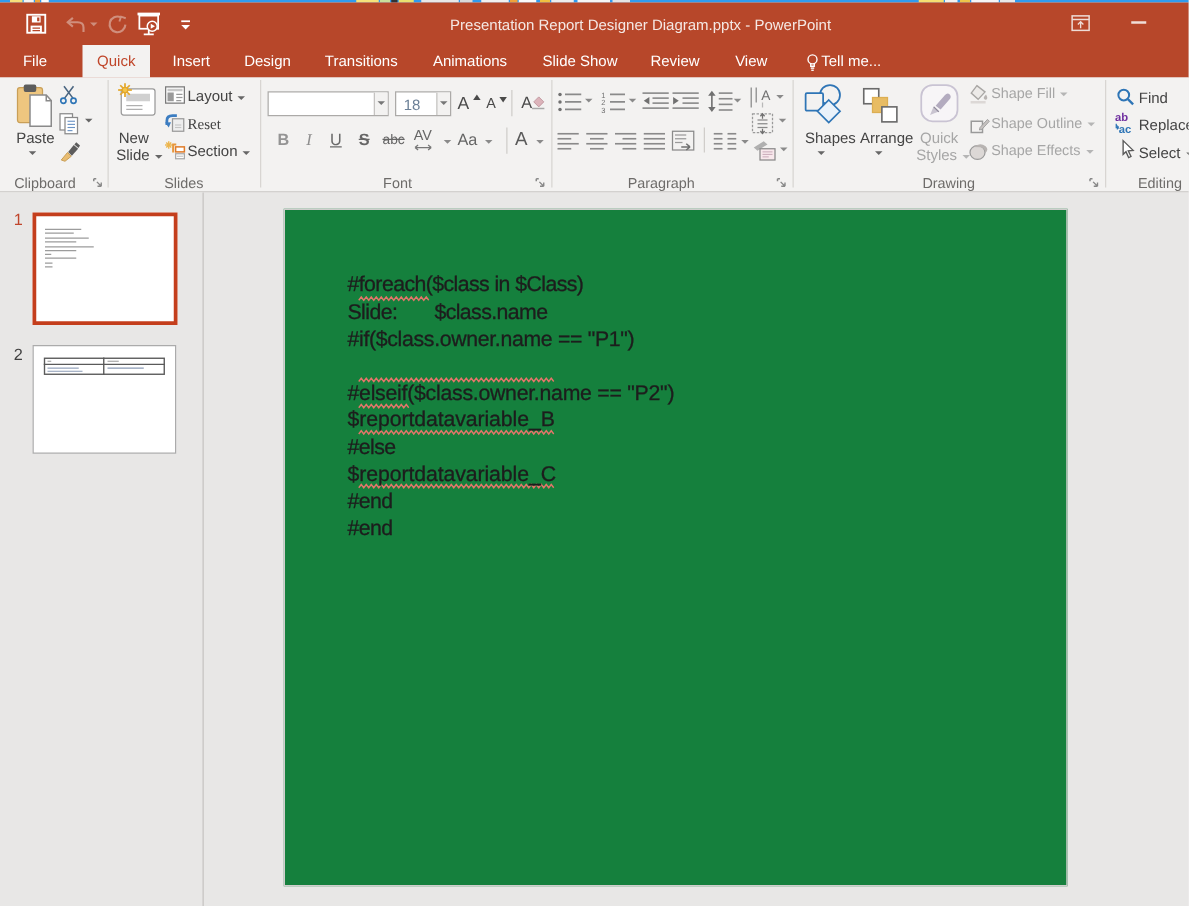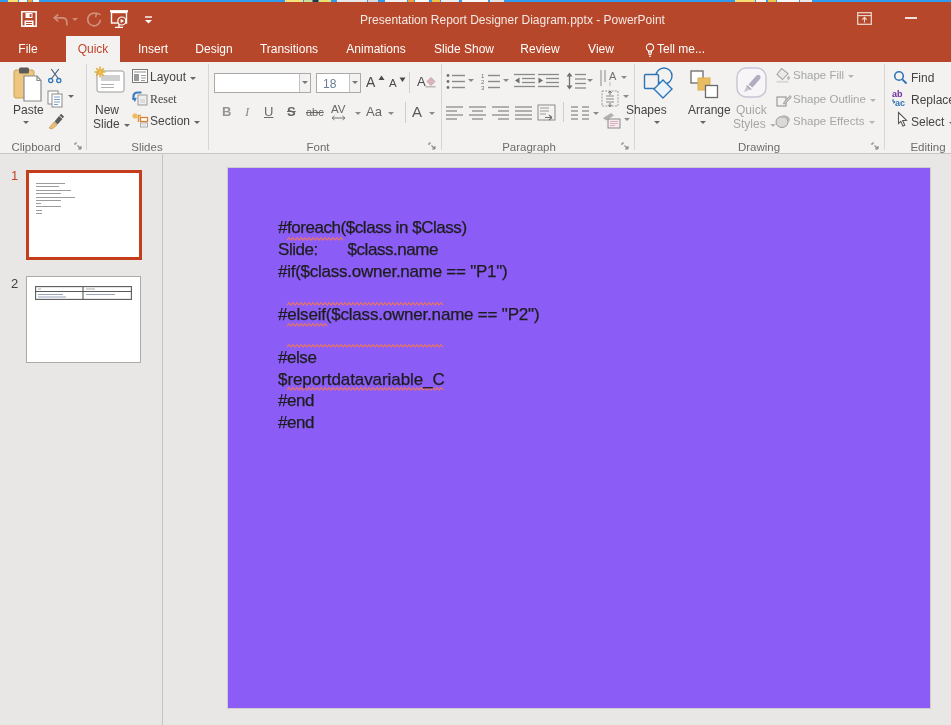--- a/index.html
+++ b/index.html
@@ -28,21 +28,21 @@
   .tri { position:absolute; width:0; height:0; border-left:3px solid transparent; border-right:3px solid transparent; border-top:3.5px solid #666; }
   .tri.g { border-top-color:#8a8a8a; }
   .vsep { position:absolute; width:1px; background:#d0cdca; }
   .combo { position:absolute; height:20px; background:#fff; border:1px solid #acaaa8; }
   .combo .dd { position:absolute; right:0; top:0; width:11px; height:18px; background:#f3f2f1; border-left:1px solid #c5c3c1; }
   .combo .dd:after { content:""; position:absolute; left:2px; top:7px; width:0; height:0; border-left:3px solid transparent; border-right:3px solid transparent; border-top:3.5px solid #777; }
   .glyph { position:absolute; color:#555; font-size:13px; }
 
   #content { left:0; top:154px; width:951px; height:571px; background:#e8e7e6; }
   #panel { position:absolute; left:0; top:0; width:163px; height:571px; background:#e8e7e6; border-right:1px solid #c5c3c1; }
-  #slide { position:absolute; left:227px; top:13px; width:704px; height:542px; background:#8b5cf6; border:1px solid #cfcecd; }
+  #slide { position:absolute; left:227px; top:13px; width:627px; height:542px; background:#15803d; border:1px solid #cfcecd; }
   .codeline { position:absolute; left:50px; font-size:17px; letter-spacing:-0.45px; color:#1d1d1d; white-space:pre; -webkit-text-stroke:0.25px #1d1d1d; }
   .zz path { stroke:#e4756a; stroke-width:1.1; fill:none; }
 
   .thumbline { position:absolute; background:#9c9c9c; height:1.2px; }
 </style>
 </head>
 <body>
 <div id="app">
   <div class="abs" id="topstrip">
     <i style="left:8px;width:10px;background:#f7e07a"></i>
@@ -413,21 +413,21 @@
     <svg class="launch" style="left:621px;top:80px" width="9" height="9" viewBox="0 0 9 9">
       <path d="M1 1 L1 3 M1 1 L3 1" stroke="#888" stroke-width="1.2" fill="none"></path>
       <path d="M3.5 3.5 L7 7 M7 7 L7 4 M7 7 L4 7" stroke="#888" stroke-width="1.1" fill="none"></path>
     </svg>
     
     <svg style="left:643px;top:5px" width="32" height="32" viewBox="0 0 32 32">
       <circle cx="21" cy="9" r="8" fill="none" stroke="#2e75b6" stroke-width="1.4"></circle>
       <rect x="1.5" y="7.5" width="14" height="14" rx="1" fill="#f3f2f1" stroke="#2e75b6" stroke-width="1.4"></rect>
       <path d="M20 13 L29 22 L20 31 L11 22 Z" fill="#eaf2fa" stroke="#2e75b6" stroke-width="1.4"></path>
     </svg>
-    <div class="btxt" style="left:626px;top:41px;">Shapes</div>
+    <div class="btxt" style="left:644px;top:41px;">Shapes</div>
     <div class="tri" style="left:654px;top:59px"></div>
     <svg style="left:690px;top:8px" width="29" height="29" viewBox="0 0 29 29">
       <rect x="1" y="1" width="12" height="12" fill="#fff" stroke="#6a6a6a" stroke-width="1.3"></rect>
       <rect x="8" y="8" width="12" height="12" fill="#e8bc63" stroke="#dcae52" stroke-width="1"></rect>
       <rect x="15.5" y="15.5" width="12" height="12" fill="#fff" stroke="#6a6a6a" stroke-width="1.3"></rect>
     </svg>
     <div class="btxt" style="left:688px;top:41px;">Arrange</div>
     <div class="tri" style="left:700px;top:59px"></div>
     <svg style="left:735px;top:4px" width="33" height="34" viewBox="0 0 33 34">
       <rect x="2" y="2" width="29" height="29" rx="9" fill="#f7f5f7" stroke="#c9c3d3" stroke-width="1.4"></rect>
@@ -523,19 +523,20 @@
           <path d="M0 3.2 L2 0.6 L4 3.2 L6 0.6 L8 3.2 L10 0.6 L12 3.2 L14 0.6 L16 3.2 L18 0.6 L20 3.2 L22 0.6 L24 3.2 L26 0.6 L28 3.2 L30 0.6 L32 3.2 L34 0.6 L36 3.2 L38 0.6 L40 3.2 L42 0.6 L44 3.2 L46 0.6 L48 3.2 L50 0.6 L52 3.2 L54 0.6 L56 3.2 L58 0.6 L60 3.2 L62 0.6 L64 3.2 L66 0.6 L68 3.2 L70 0.6 L72 3.2 L74 0.6 L76 3.2 L78 0.6 L80 3.2 L82 0.6 L84 3.2 L86 0.6 L88 3.2 L90 0.6 L92 3.2 L94 0.6 L96 3.2 L98 0.6 L100 3.2 L102 0.6 L104 3.2 L106 0.6 L108 3.2 L110 0.6 L112 3.2 L114 0.6 L116 3.2 L118 0.6 L120 3.2 L122 0.6 L124 3.2 L126 0.6 L128 3.2 L130 0.6 L132 3.2 L134 0.6 L136 3.2 L138 0.6 L140 3.2 L142 0.6 L144 3.2 L146 0.6 L148 3.2 L150 0.6 L152 3.2 L154 0.6 L156 3.2"></path>
         </svg>
       <svg class="zz" style="left:59px;top:219.3px" width="158" height="4" viewBox="0 0 158 4">
           <path d="M0 3.2 L2 0.6 L4 3.2 L6 0.6 L8 3.2 L10 0.6 L12 3.2 L14 0.6 L16 3.2 L18 0.6 L20 3.2 L22 0.6 L24 3.2 L26 0.6 L28 3.2 L30 0.6 L32 3.2 L34 0.6 L36 3.2 L38 0.6 L40 3.2 L42 0.6 L44 3.2 L46 0.6 L48 3.2 L50 0.6 L52 3.2 L54 0.6 L56 3.2 L58 0.6 L60 3.2 L62 0.6 L64 3.2 L66 0.6 L68 3.2 L70 0.6 L72 3.2 L74 0.6 L76 3.2 L78 0.6 L80 3.2 L82 0.6 L84 3.2 L86 0.6 L88 3.2 L90 0.6 L92 3.2 L94 0.6 L96 3.2 L98 0.6 L100 3.2 L102 0.6 L104 3.2 L106 0.6 L108 3.2 L110 0.6 L112 3.2 L114 0.6 L116 3.2 L118 0.6 L120 3.2 L122 0.6 L124 3.2 L126 0.6 L128 3.2 L130 0.6 L132 3.2 L134 0.6 L136 3.2 L138 0.6 L140 3.2 L142 0.6 L144 3.2 L146 0.6 L148 3.2 L150 0.6 L152 3.2 L154 0.6 L156 3.2"></path>
         </svg>
       <div class="codeline" style="top:50.3px">#<span class="sq">foreach</span>($class in $Class)</div>
       <div class="codeline" style="top:71.9px">Slide:</div>
       <div class="codeline" style="left:119.5px;top:71.9px">$class.name</div>
       <div class="codeline" style="top:93.5px;letter-spacing:-0.25px">#if($class.owner.name == "P1")</div>
       <div class="codeline" style="top:136.7px;letter-spacing:-0.2px">#<span class="sq">elseif</span>($class.owner.name == "P2")</div>
+      <div class="codeline" style="top:158.3px;letter-spacing:-0.07px">$<span class="sq">reportdatavariable_B</span></div>
       <div class="codeline" style="top:179.9px">#else</div>
       <div class="codeline" style="top:201.5px;letter-spacing:-0.07px">$<span class="sq">reportdatavariable_C</span></div>
       <div class="codeline" style="top:223.1px">#end</div>
       <div class="codeline" style="top:244.7px">#end</div>
     </div>
   </div>
 </div>
 
 </body></html>

